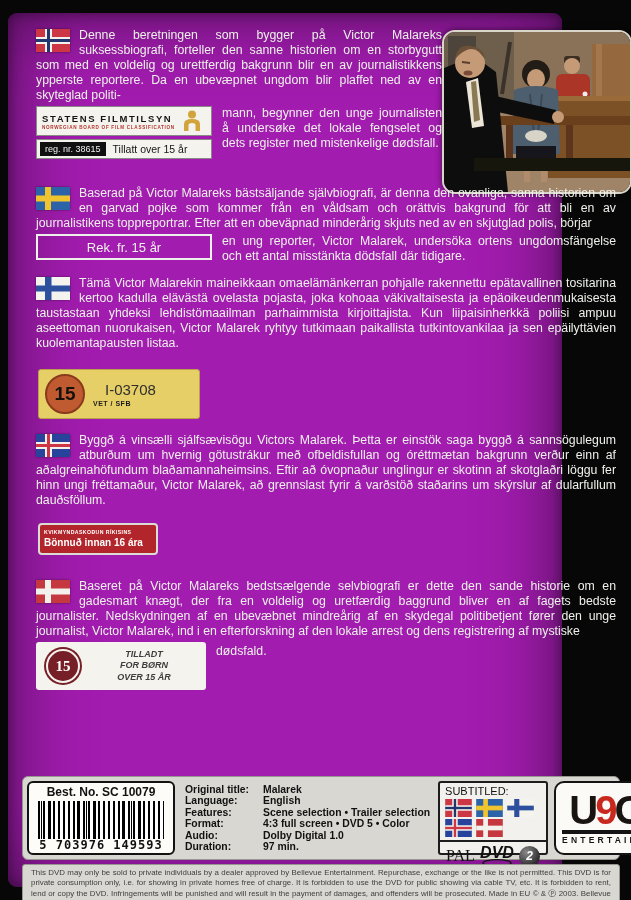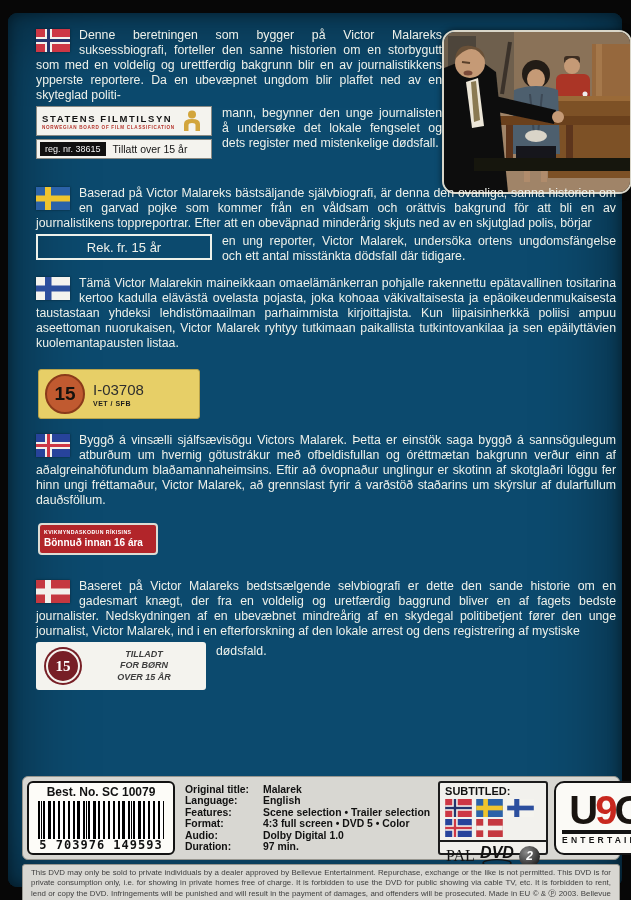--- a/index.html
+++ b/index.html
@@ -1,18 +1,18 @@
 <!DOCTYPE html>
 <html><head>
 <meta charset="utf-8">
 <style>
   html,body{margin:0;padding:0;}
   body{width:631px;height:900px;background:#070707;position:relative;overflow:hidden;
        font-family:"Liberation Sans",sans-serif;}
-  .cover{position:absolute;left:8px;top:13px;width:614px;height:874px;background:#0c4a6e;
+  .cover{position:absolute;left:8px;top:13px;width:554px;height:874px;background:#a21caf;
          border-radius:9px;box-shadow:inset 0 0 80px rgba(0,0,0,.55),inset 0 0 14px rgba(0,0,0,.45);}
   .sec{position:absolute;color:#eef1ea;}
   .txt{margin:0;font-size:12.3px;line-height:15px;text-align:justify;}
   .flag{float:left;margin:1px 9px 3px 0;box-shadow:0 0 2px rgba(0,0,0,.5);line-height:0;}
   .wraprow{display:flex;gap:10px;margin-top:3px;align-items:flex-start;}
   .wraprow .cont{flex:1;}
   #sec-no{left:28px;top:15px;width:406px;}
   #photo{position:absolute;left:434px;top:17px;width:186px;height:160px;border:2px solid #d9d6c9;
          border-radius:13px;overflow:hidden;box-shadow:0 0 6px rgba(0,0,0,.6);line-height:0;}
   
@@ -26,21 +26,21 @@
   
   #sec-sv{left:28px;top:173px;width:580px;}
   .sv-box{flex:none;width:172px;height:22px;border:2px solid #eef1ea;display:flex;align-items:center;
           justify-content:center;font-size:13px;color:#eef1ea;}
   
   #sec-fi{left:28px;top:263px;width:580px;}
   #sticker-fi{position:absolute;left:30px;top:356px;width:162px;height:50px;background:#e7cf67;
               border-radius:3px;border:1px solid #b7a24a;display:flex;align-items:center;gap:8px;padding:0 6px;box-sizing:border-box;}
   .fi-circle{width:36px;height:36px;border-radius:50%;background:#c05a30;border:2px solid #8a3a1a;
              display:flex;align-items:center;justify-content:center;font-size:19px;font-weight:800;color:#15120e;flex:none;}
-  .fi-code{font-size:15px;color:#2e2e2e;}
+  .fi-code{font-size:15px;color:#2e2e2e;margin-left:12px;}
   .fi-board{font-size:7px;font-weight:800;color:#1c1c1c;margin-top:2px;letter-spacing:.5px;}
   
   #sec-is{left:28px;top:420px;width:580px;}
   #box-is{position:absolute;left:30px;top:510px;width:108px;background:#b2252a;border:2px solid #dddcd4;
           border-radius:4px;text-align:left;padding:4px 4px 5px;color:#fff;}
   .is1{font-size:5.2px;font-weight:bold;letter-spacing:.4px;}
   .is2{font-size:10px;font-weight:bold;margin-top:2px;white-space:nowrap;}
   
   #sec-da{left:28px;top:566px;width:580px;}
   .da-box{flex:none;width:170px;height:48px;background:#f4f3ee;border-radius:3px;display:flex;
@@ -60,21 +60,21 @@
         repeating-linear-gradient(90deg,#000 0 2px,transparent 2px 5px),
         repeating-linear-gradient(90deg,transparent 0 3px,#000 3px 4px,transparent 4px 9px);}
   .bcnum{font-family:"DejaVu Sans Mono",monospace;font-size:12px;font-weight:bold;color:#111;letter-spacing:1px;margin-top:-1px;}
   .details{flex:1;padding:3px 2px 0 4px;color:#111;}
   .drow{display:flex;font-size:10.4px;font-weight:bold;line-height:11.4px;}
   .dl{width:78px;flex:none;}
   .dv{flex:1;white-space:nowrap;}
   .sub-box{width:110px;flex:none;background:#f2f1ed;border:2px solid #1c1c1c;border-radius:3px;
            display:flex;flex-direction:column;box-sizing:border-box;}
   .sub-top{padding:2px 5px 3px;border-bottom:2px solid #1c1c1c;flex:1;}
-  .sub-label{font-size:11px;font-weight:700;color:#111;}
+  .sub-label{font-size:11px;font-weight:400;color:#111;}
   .frow{display:flex;gap:4px;margin-top:2px;line-height:0;}
   .sub-pal{display:flex;align-items:center;justify-content:space-between;padding:2px 6px;}
   .pal{font-family:"Liberation Serif",serif;font-size:16px;color:#111;}
   .region{width:21px;height:21px;border-radius:50%;background:radial-gradient(circle at 35% 30%,#8a8a8a,#262626 75%);
           color:#fff;font-size:12px;font-weight:bold;font-style:italic;display:flex;align-items:center;justify-content:center;}
   .pub-box{flex:1;background:#fbfaf6;border:2px solid #141414;border-radius:10px;display:flex;
            flex-direction:column;align-items:center;justify-content:center;padding:3px 6px;box-sizing:border-box;}
   .pub-word{font-weight:900;font-size:40px;line-height:38px;letter-spacing:-3px;color:#191410;}
   .pub-word .p9{color:#c8281e;}
   .pub-sub{border-top:4px solid #141414;font-size:8.5px;font-weight:800;letter-spacing:3.2px;color:#141414;

